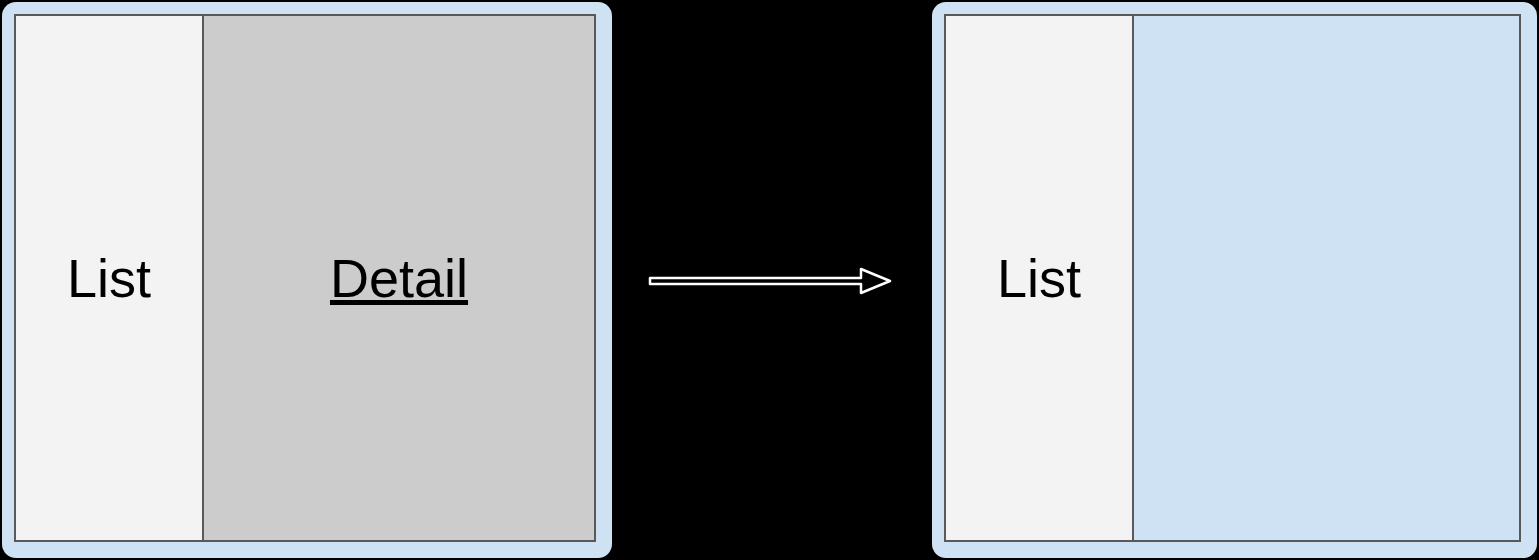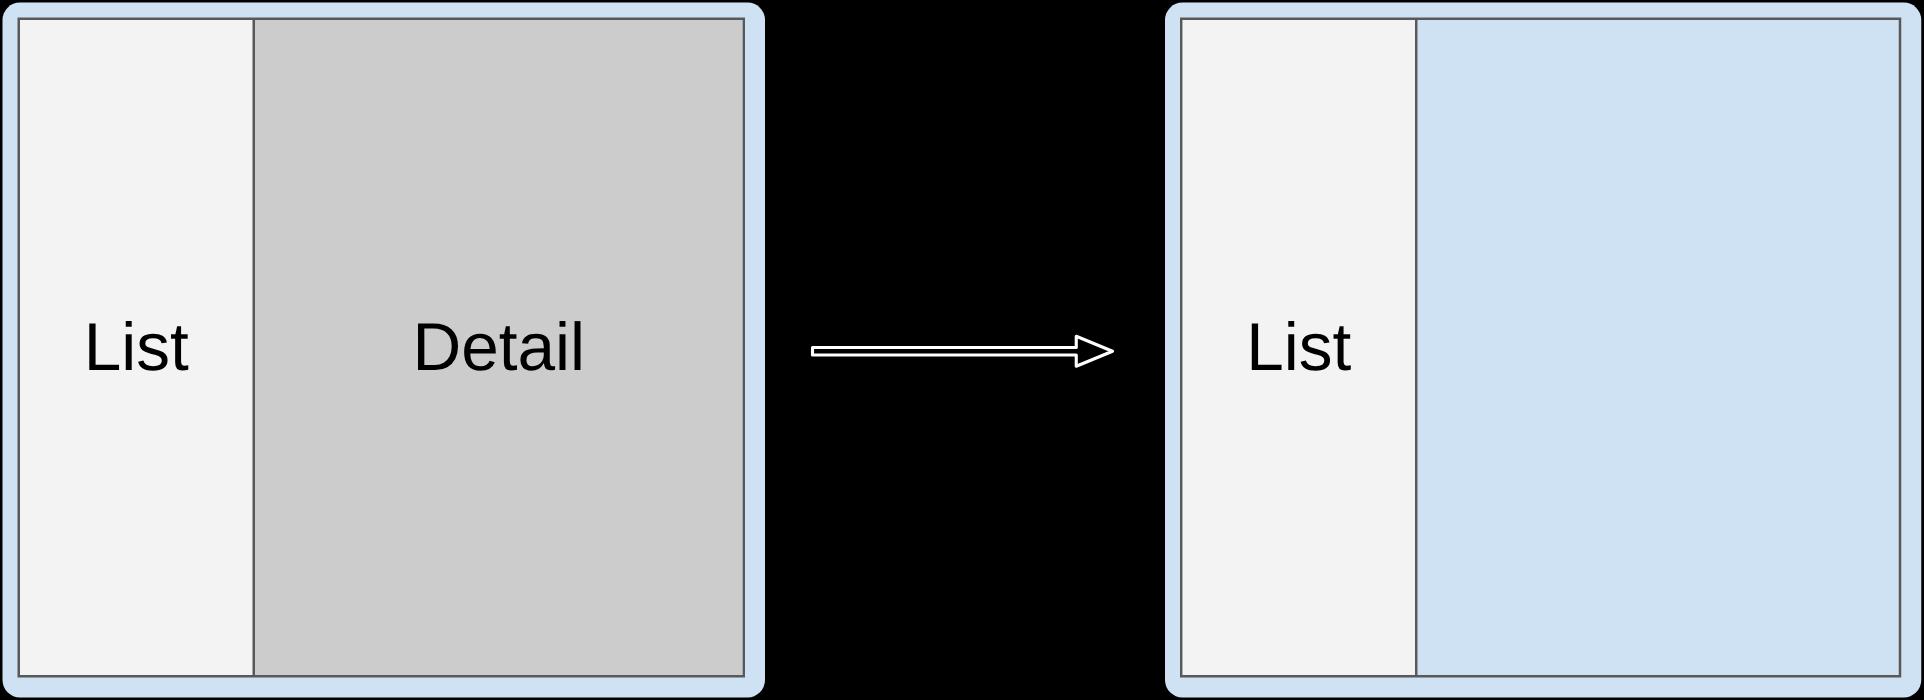--- a/index.html
+++ b/index.html
@@ -44,20 +44,21 @@
   }
   .list-pane{
     width:188px;
     flex:0 0 188px;
     background:var(--list-bg);
     border-right:2px solid var(--pane-border);
   }
   .detail-pane{
     flex:1;
     background:var(--detail-bg);
+    text-decoration:underline;
   }
   .sub-detail-pane{
     flex:1;
     background:var(--sub-detail-bg);
   }
   .pane-label{
     font-size:54px;
     color:var(--text);
     white-space:nowrap;
     line-height:1;

